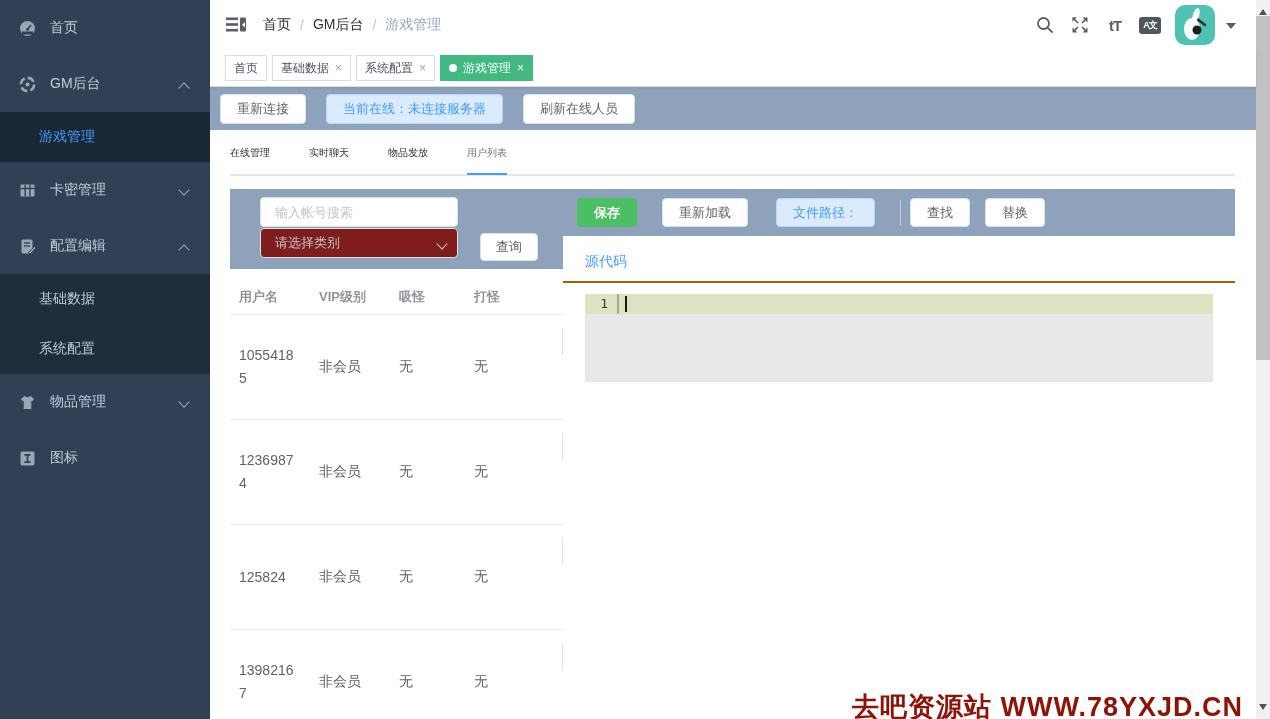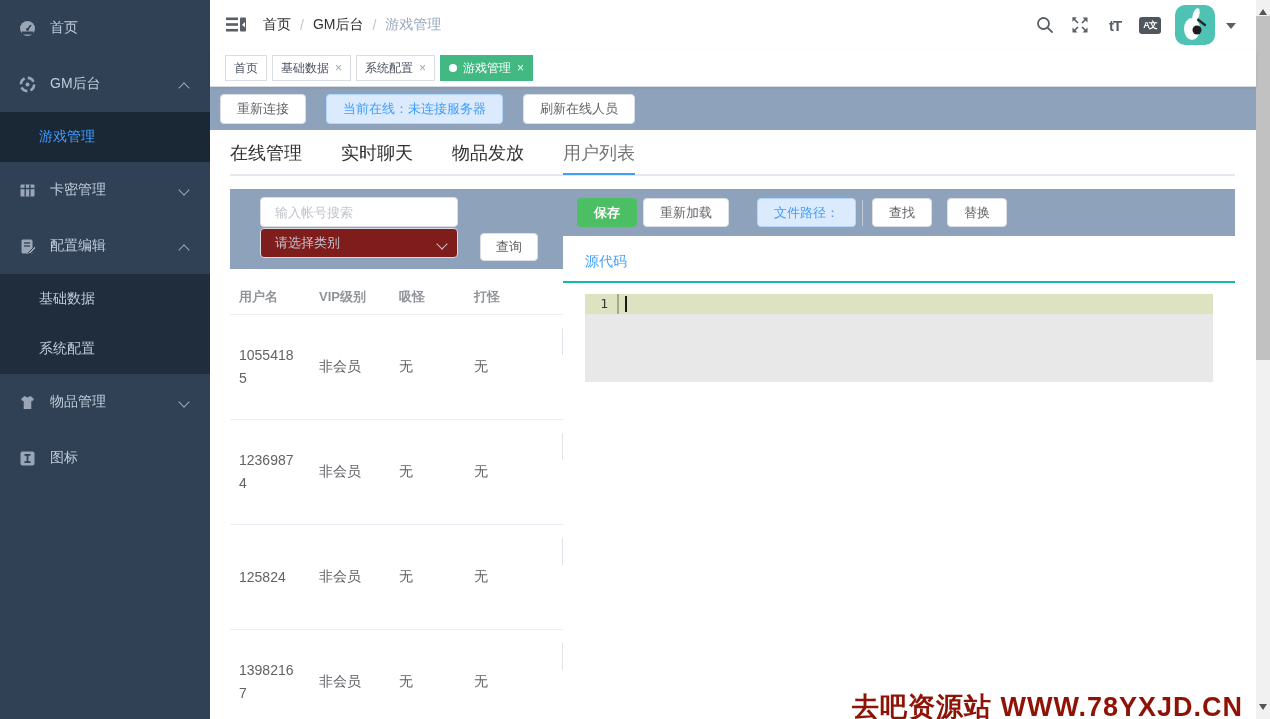--- a/index.html
+++ b/index.html
@@ -46,21 +46,21 @@
   .conn-bar { height:43px; background:#8fa2bb; display:flex; align-items:center; padding-left:10px; }
   .btn { height:30px; border-radius:4px; font-size:13px; padding:0 16px; display:inline-flex; align-items:center; justify-content:center; cursor:pointer; white-space:nowrap; }
   .btn-white { background:#fff; border:1px solid #dcdfe6; color:#606266; }
   .btn-blue { background:#dbeafc; border:1px solid #b3d8ff; color:#409eff; }
   .btn-green { background:#4cbe63; border:1px solid #4cbe63; color:#fff; font-weight:700; }
   .conn-bar .btn { margin-right:20px; }
 
   
   .content { position:absolute; left:0; top:131px; width:1046px; height:588px; padding:0 21px 0 20px; background:#fff; }
   .tabs-row { height:45px; display:flex; align-items:center; border-bottom:2px solid #e4e7ed; }
-  .tab { margin-right:39px; font-size:18px; color:#303133; height:100%; display:flex; align-items:center; border-bottom:2px solid transparent; margin-bottom:-2px; cursor:pointer; }
+  .tab { margin-right:39px; font-size:10px; color:#303133; height:100%; display:flex; align-items:center; border-bottom:2px solid transparent; margin-bottom:-2px; cursor:pointer; }
   .tab.active { color:#737373; border-bottom-color:#409eff; }
 
   .panes { display:flex; margin-top:13px; align-items:flex-start; }
   .left-pane { width:333px; flex:0 0 333px; }
   .filter-panel { position:relative; height:80px; background:#8fa2bb; }
   .inp { position:absolute; left:30px; width:198px; height:30px; border:1px solid #dcdfe6; border-radius:4px; background:#fff; font-size:13px; padding-left:14px; color:#606266; outline:none; }
   .inp::placeholder { color:#c0c4cc; }
   .inp.row1 { top:8px; }
   .selectbox { position:absolute; left:30px; top:39px; width:198px; height:30px; border:1px solid #dcdfe6; border-radius:4px; background:#7f1d1d; font-size:13px; line-height:28px; padding-left:14px; color:#c0c4cc; cursor:pointer; }
   .selectbox .sel-chev { position:absolute; right:11px; top:12px; width:8px; height:8px; }
@@ -77,22 +77,22 @@
   .c2 { width:80px; flex:0 0 80px; }
   .c3 { width:75px; flex:0 0 75px; }
   .c4 { width:98px; flex:0 0 98px; }
   .t-row .c1 { word-break:break-all; line-height:23px; width:72px; flex-basis:80px; padding-right:12px; }
 
   
   .right-pane { flex:1 1 auto; min-width:0; }
   .editor-toolbar { height:47px; background:#8fa2bb; display:flex; align-items:center; padding-left:14px; }
   .editor-toolbar .btn { height:29px; }
   .vdiv { width:1px; height:26px; background:#c3cbd8; }
-  .m8 { margin-right:6px; } .m9 { margin-right:9px; } .m15 { margin-right:15px; } .m28 { margin-right:28px; }
-  .code-tab-row { margin-top:16px; padding:0 0 10px 22px; border-bottom:2px solid #14b8a6; }
+  .m8 { margin-right:25px; } .m9 { margin-right:9px; } .m15 { margin-right:15px; } .m28 { margin-right:28px; }
+  .code-tab-row { margin-top:16px; padding:0 0 10px 22px; border-bottom:2px solid #a16207; }
   .code-tab { color:#409eff; font-size:14px; display:inline-block; cursor:pointer; }
   .code-editor { margin:11px 22px 0 22px; height:88px; background:#e8e8e8; font-family:"DejaVu Sans Mono","Liberation Mono",monospace; cursor:text; }
   .code-line { height:20px; background:#dde3c0; display:flex; align-items:center; }
   .gutter { width:34px; flex:0 0 34px; text-align:right; padding-right:9px; font-size:13px; color:#3a3a3a; border-right:2px solid #a9a982; height:20px; line-height:20px; }
   .cursor { width:2px; height:16px; background:#1a1a1a; margin-left:6px; }
 
   
   .watermark { position:absolute; right:27px; top:689px; font-size:27px; font-weight:800; color:#8e1206; letter-spacing:1px; white-space:nowrap; z-index:5; }
 
   

